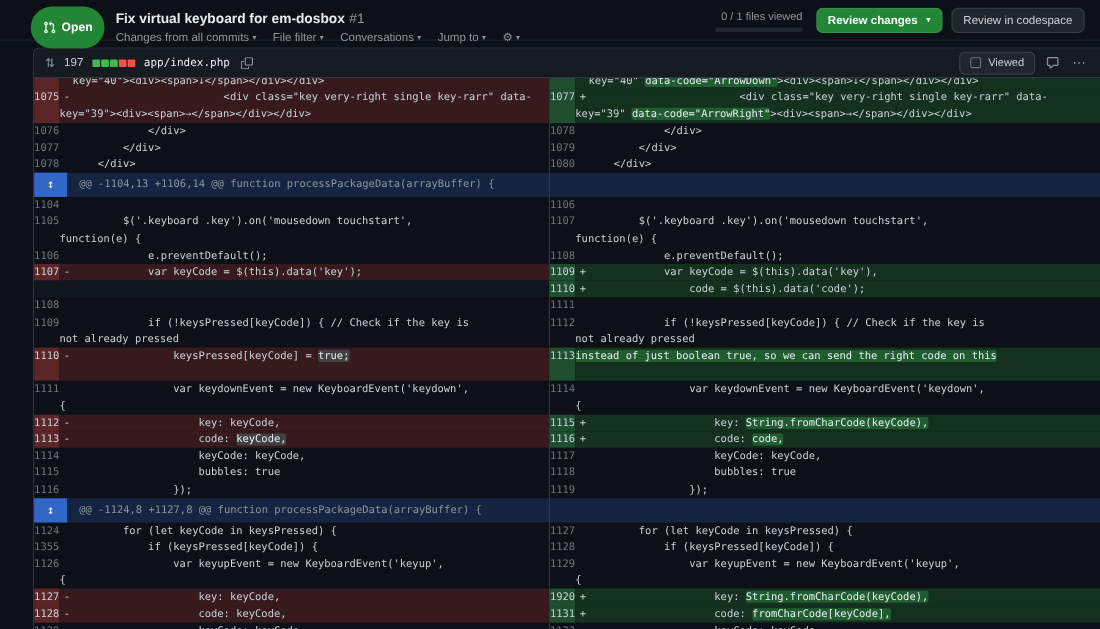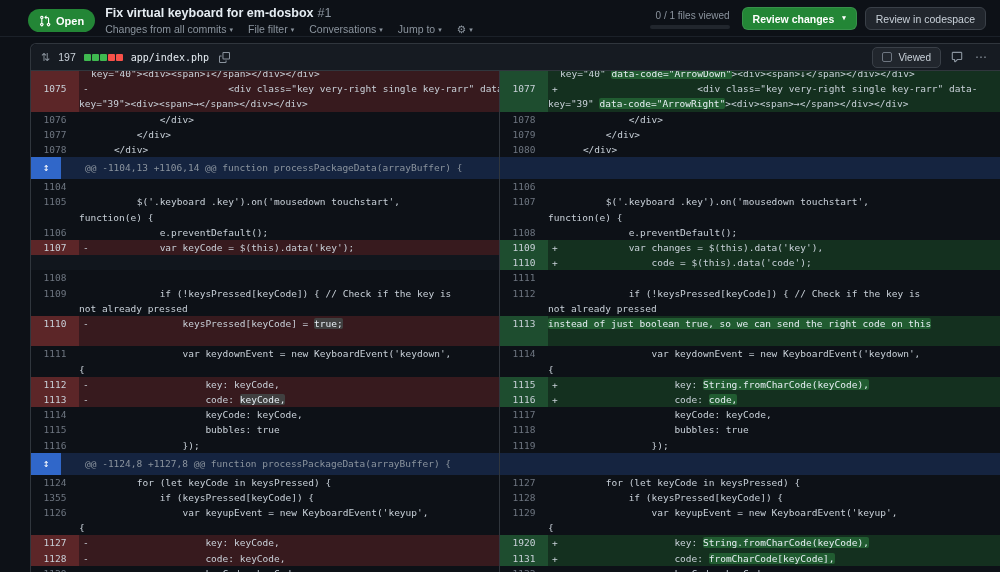--- a/index.html
+++ b/index.html
@@ -5,21 +5,21 @@
   * { margin:0; padding:0; box-sizing:border-box; }
   html,body { background:#0d1117; }
   body { width:1000px; height:572px; overflow:hidden; font-family:"Liberation Sans",sans-serif; color:#c9d1d9; }
   .screen { width:1000px; height:572px; overflow:hidden; position:relative; }
 
   
   .topbar { height:37px; display:flex; justify-content:space-between; align-items:flex-start;
             padding:6px 14px 0 28px; border-bottom:1px solid #1b2129; background:#0d1117; }
   .topbar-left { display:flex; align-items:center; }
   .open-pill { display:inline-flex; align-items:center; gap:5px; background:#238636; color:#fff;
-               border:none; border-radius:999px; padding:0 11px; height:23px; font-size:11px; font-weight:700;
+               border:none; border-radius:999px; padding:0 11px; height:38px; font-size:11px; font-weight:700;
                font-family:inherit; cursor:pointer; }
   .open-pill svg { display:block; }
   .title-block { margin-left:10px; }
   .title-line { font-size:12.5px; font-weight:700; color:#e6edf3; line-height:14px; }
   .pr-number { color:#8b949e; font-weight:400; margin-left:4px; }
   .nav-line { margin-top:3px; display:flex; align-items:center; gap:15px; font-size:10.5px; color:#8b949e; }
   .nav-item { cursor:pointer; white-space:nowrap; }
   .caret { font-size:7px; margin-left:3px; position:relative; top:-1px; color:#8b949e; }
   .topbar-right { display:flex; align-items:flex-start; gap:8px; padding-top:1px; }
   .files-viewed { font-size:10px; color:#8b949e; text-align:right; margin-right:4px; padding-top:3px; }
@@ -50,36 +50,36 @@
   .kebab { font-size:12px; letter-spacing:1px; color:#8b949e; }
 
   
   .diff-body { position:relative; z-index:1; top:-5px; font-family:"DejaVu Sans Mono",monospace;
                font-size:9.5px; color:#c9d1d9; }
   .diff-row { display:flex; }
   .half { display:flex; }
   .half-left { width:469px; border-right:1px solid #30363d; flex:none; }
   .half-right { width:500px; flex:none; }
   .cell { display:flex; width:100%; }
-  .gutter { width:48px; flex:none; text-align:center; color:#6e7681; line-height:15.2px; cursor:pointer; }
+  .gutter { width:23px; flex:none; color:#6e7681; line-height:15.2px; cursor:pointer; }
   .code { flex:1; overflow:hidden; white-space:pre; }
   .vline { height:15.2px; line-height:15.2px; }
   .sign { display:inline-block; width:12px; padding-left:4px; }
   .cell-del .gutter { background:#5c2628; color:#c9d1d9; }
   .cell-del .code   { background:#371a1e; }
   .cell-add .gutter { background:#1e4d2f; color:#c9d1d9; }
   .cell-add .code   { background:#14301f; }
   .cell-empty .gutter, .cell-empty .code { background:#11161d; }
   .hl { border-radius:2px; }
   .cell-del .hl { background:#404040; color:#e6edf3; }
   .cell-add .hl { background:#215c31; color:#e6edf3; }
   .hunk-row .half { background:#152440; height:22px; }
   .expand-btn { width:30px; height:22px; flex:none; background:#3067c9; color:#fff; border:none; font-size:11px;
                 line-height:22px; text-align:center; padding:0; cursor:pointer; font-family:inherit; }
-  .hunk-text { color:#8b949e; line-height:22px; padding-left:24px; white-space:pre; }
+  .hunk-text { color:#8b949e; line-height:22px; padding-left:11px; white-space:pre; }
 </style>
 </head>
 <body>
 
 <div class="screen">
 
   <div class="topbar">
     <div class="topbar-left">
       <button class="open-pill">
         <svg viewBox="0 0 16 16" width="12" height="12" fill="#ffffff" aria-hidden="true">
@@ -275,21 +275,21 @@
         <div class="diff-row">
           <div class="half half-left">
             <div class="cell cell-del">
               <div class="gutter">1107</div>
               <div class="code"><div class="vline"><span class="sign">-</span><span>            var keyCode = $(this).data('key');</span></div></div>
             </div>
           </div>
           <div class="half half-right">
             <div class="cell cell-add">
               <div class="gutter">1109</div>
-              <div class="code"><div class="vline"><span class="sign">+</span><span>            var changes = $(this).data('key'),</span></div></div>
+              <div class="code"><div class="vline"><span class="sign">+</span><span>            var keyCode = $(this).data('key'),</span></div></div>
             </div>
           </div>
         </div>
         <div class="diff-row">
           <div class="half half-left">
             <div class="cell cell-empty">
               <div class="gutter"></div>
               <div class="code"><div class="vline"><span class="sign"></span><span></span></div></div>
             </div>
           </div>

